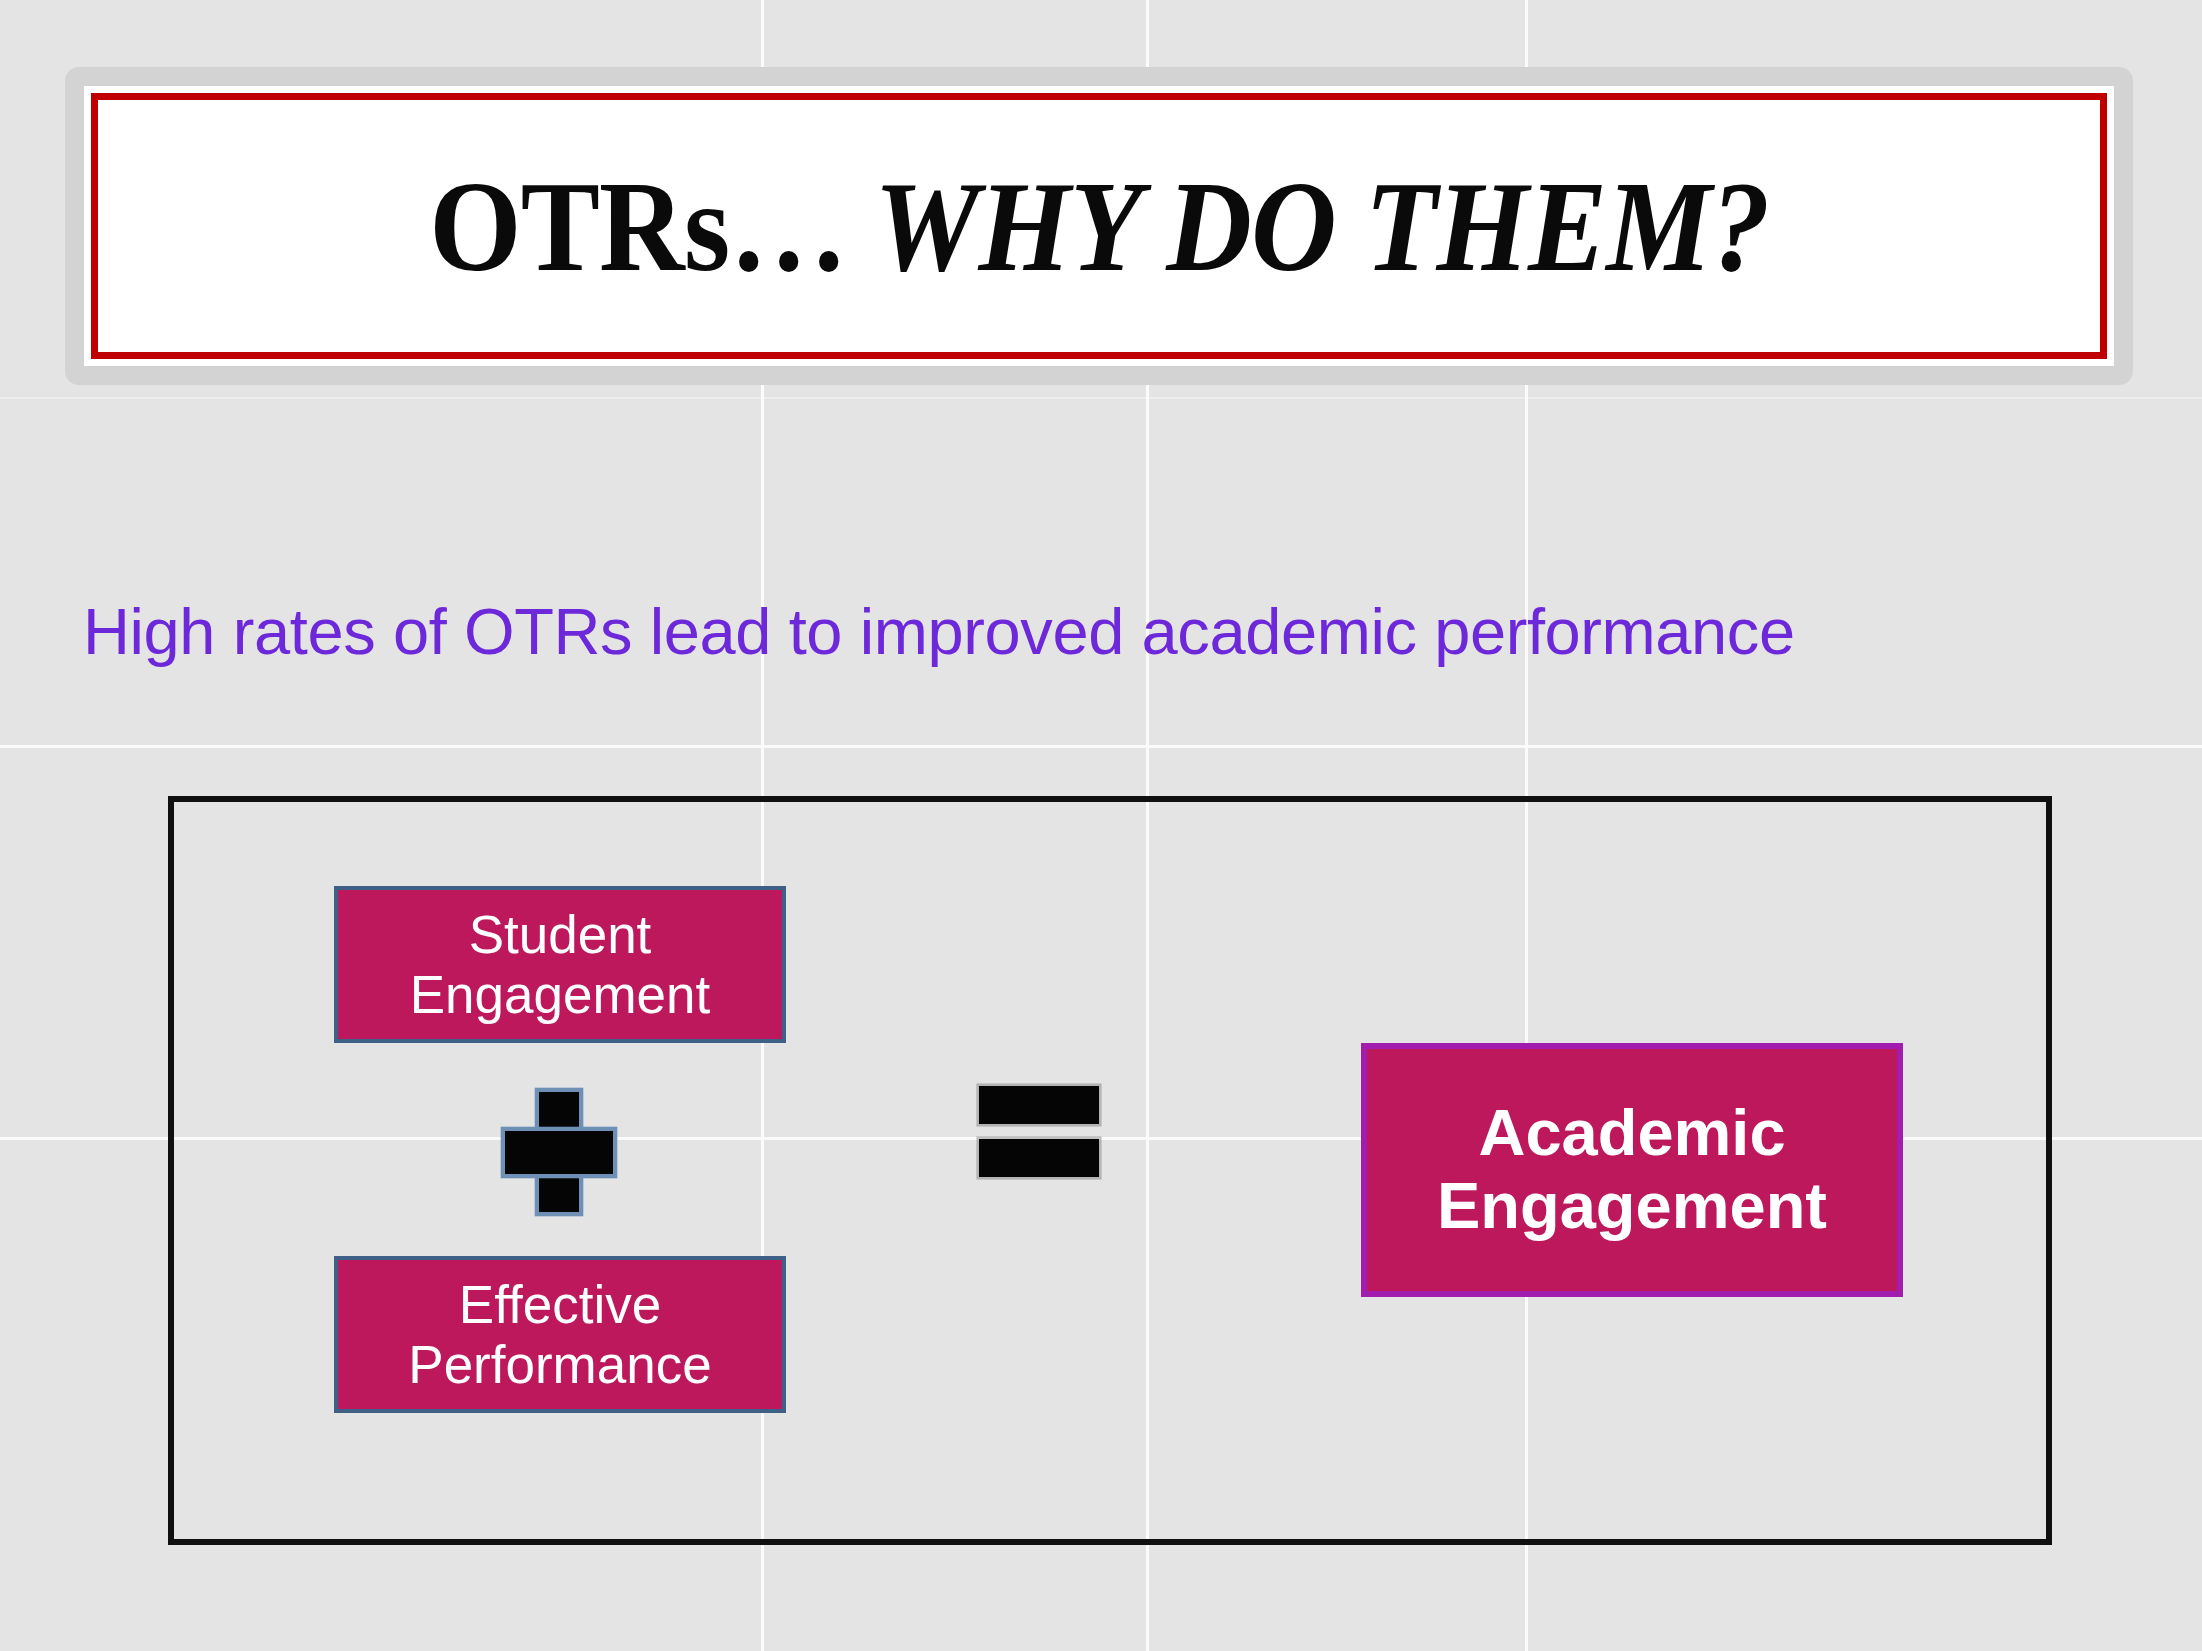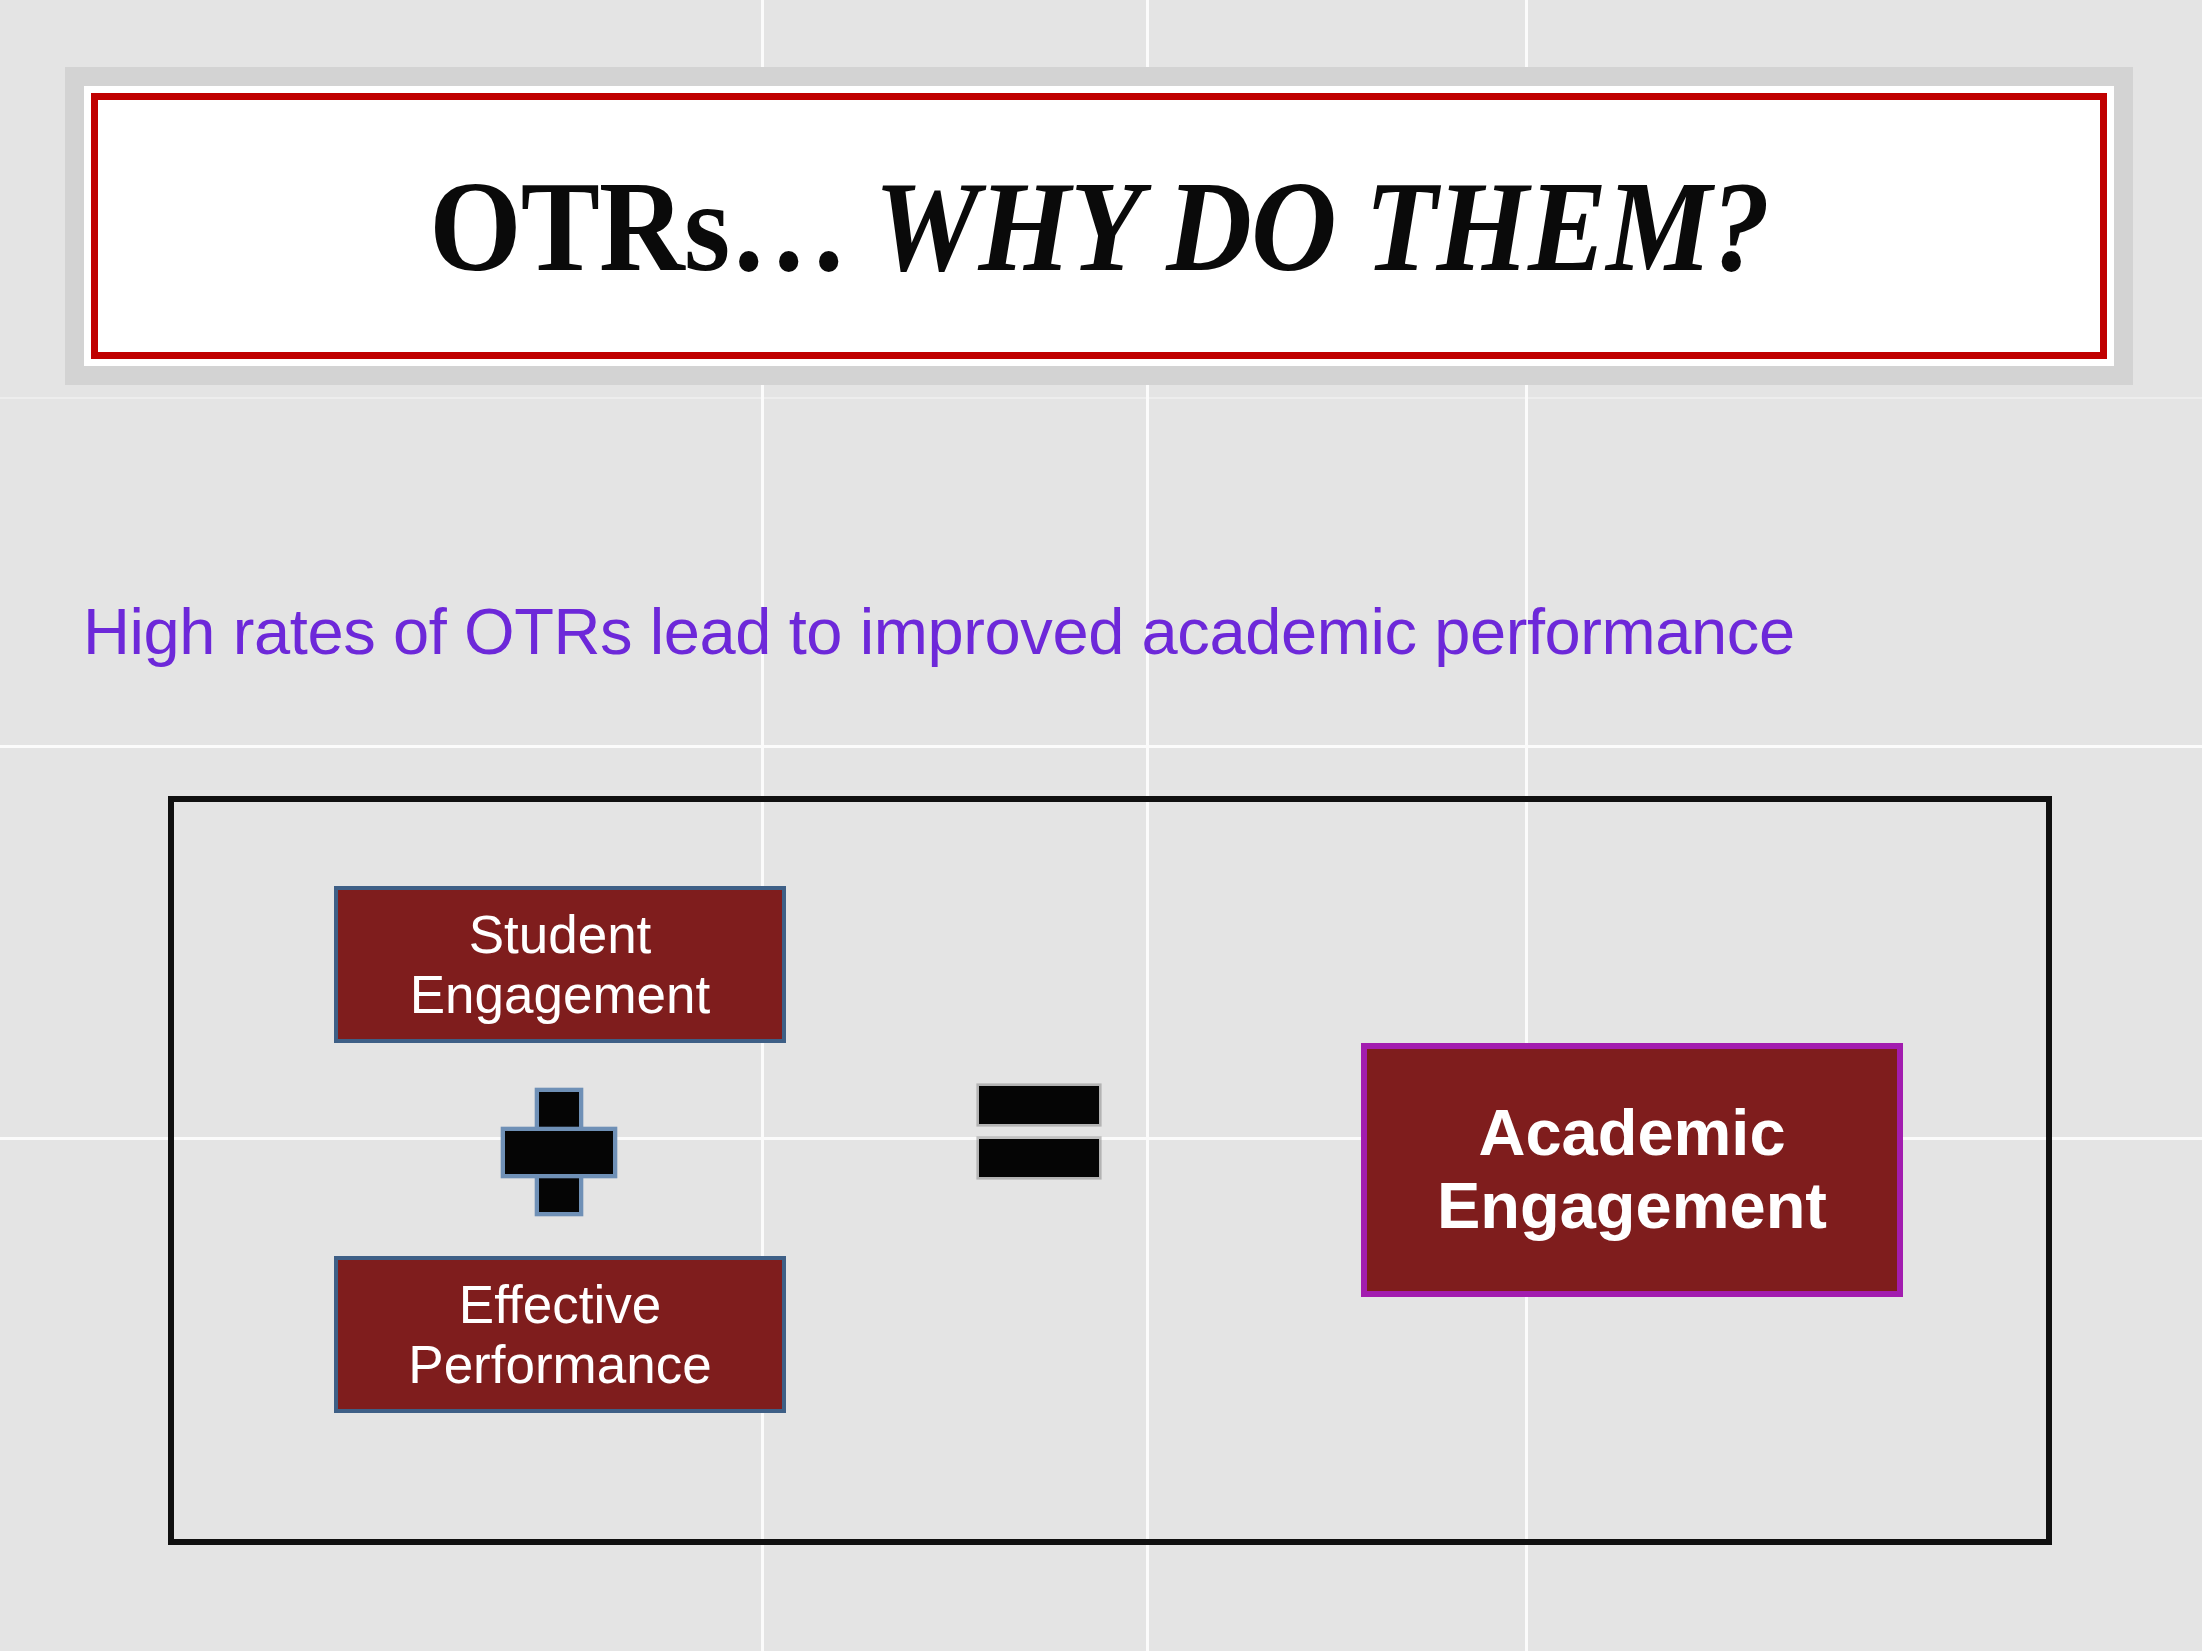--- a/index.html
+++ b/index.html
@@ -60,20 +60,21 @@
   .title-outer {
     position: absolute;
     left: 65px;
     top: 67px;
     width: 2068px;
     height: 318px;
     background: #d3d3d3;
     box-sizing: border-box;
     padding: 19px;
     z-index: 2;
+    border-radius: 14px;
   }
   .title-white {
     width: 100%;
     height: 100%;
     background: #ffffff;
     box-sizing: border-box;
     padding: 6.9px;
   }
   .title-red {
     width: 100%;
@@ -127,21 +128,21 @@
     width: 1884px;
     height: 749px;
     border: 6px solid #101010;
     box-sizing: border-box;
     background: transparent;
     z-index: 3;
   }
 
   .blue-box {
     position: absolute;
-    background: #7f1d1d;
+    background: #be185d;
     border: 4.3px solid #3e5f86;
     box-sizing: border-box;
     display: flex;
     align-items: center;
     justify-content: center;
     text-align: center;
     color: #ffffff;
     font-family: "Liberation Sans", sans-serif;
     font-weight: 400;
     font-size: 53px;

